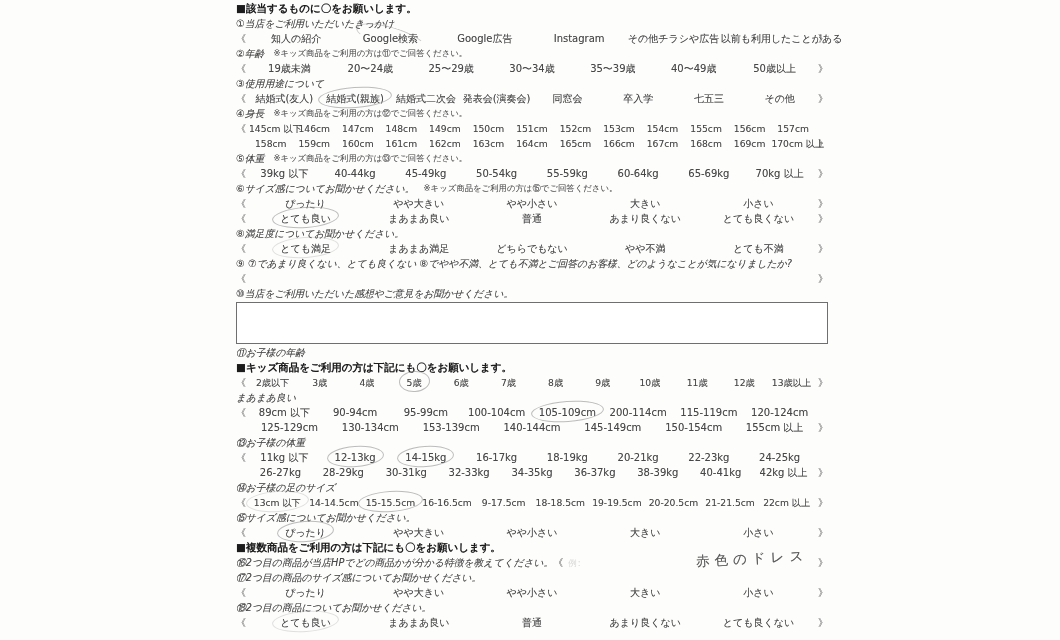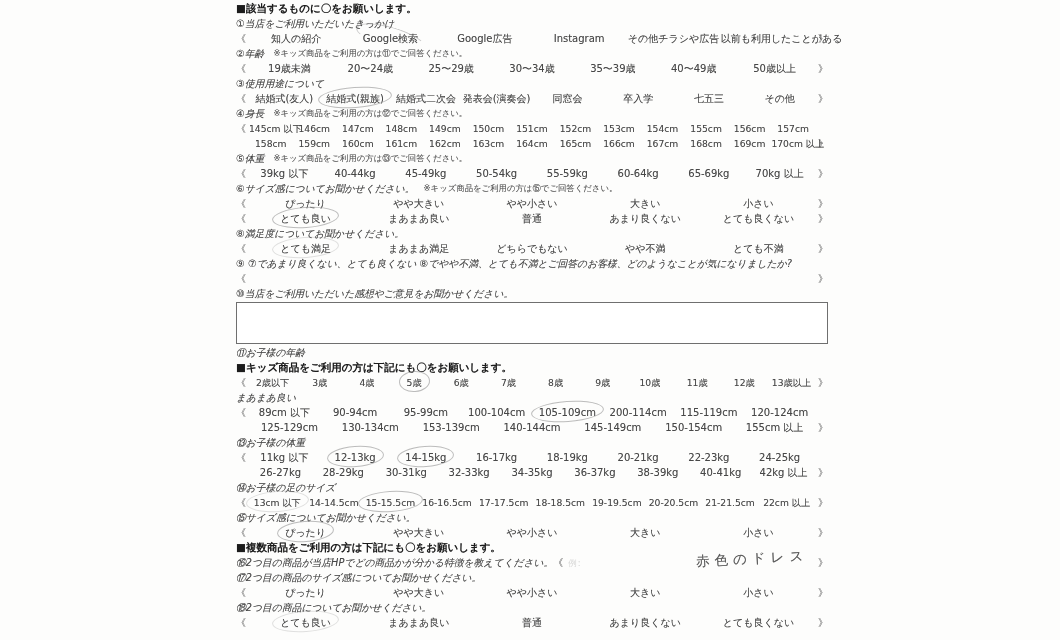--- a/index.html
+++ b/index.html
@@ -262,21 +262,21 @@
     </div>
     <div class="row">
       <span class="q-label">⑭お子様の足のサイズ</span>
     </div>
     <div class="row opt-row small">
       <span class="br">《</span>
       <span class="opt"><span class="t">13cm 以下<i class="circle faint"></i></span></span>
       <span class="opt"><span class="t">14-14.5cm</span></span>
       <span class="opt"><span class="t">15-15.5cm<i class="circle"></i></span></span>
       <span class="opt"><span class="t">16-16.5cm</span></span>
-      <span class="opt"><span class="t">17-17.5cm</span></span>
+      <span class="opt"><span class="t">9-17.5cm</span></span>
       <span class="opt"><span class="t">18-18.5cm</span></span>
       <span class="opt"><span class="t">19-19.5cm</span></span>
       <span class="opt"><span class="t">20-20.5cm</span></span>
       <span class="opt"><span class="t">21-21.5cm</span></span>
       <span class="opt"><span class="t">22cm 以上</span></span>
       <span class="br r">》</span>
     </div>
     <div class="row">
       <span class="q-label">⑮サイズ感についてお聞かせください。</span>
     </div>

